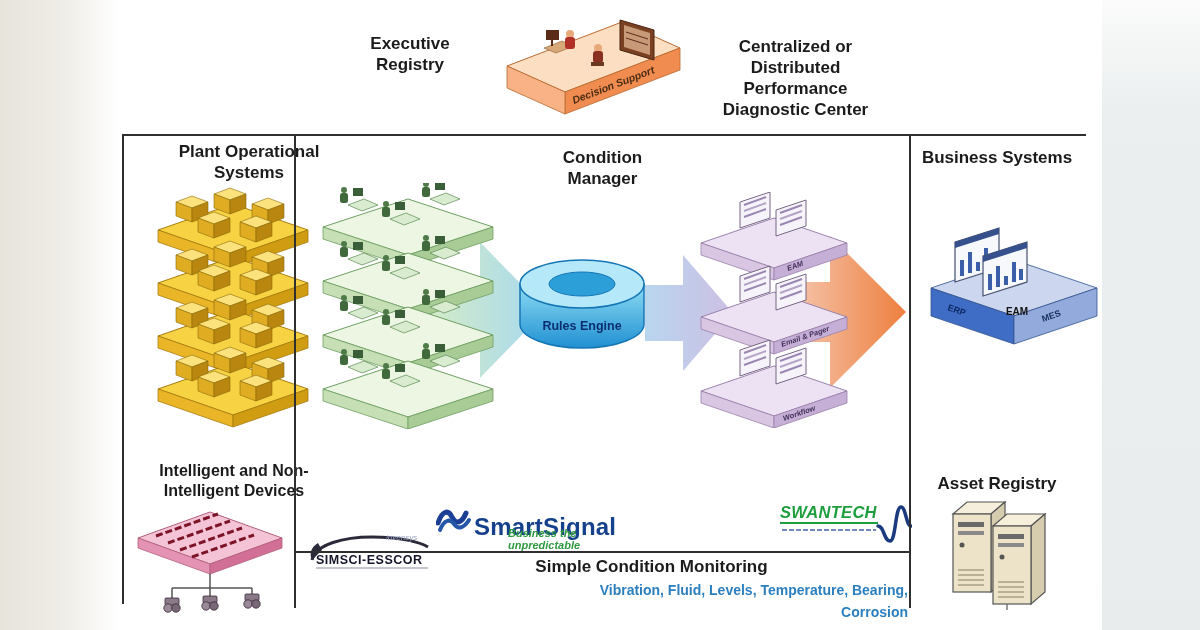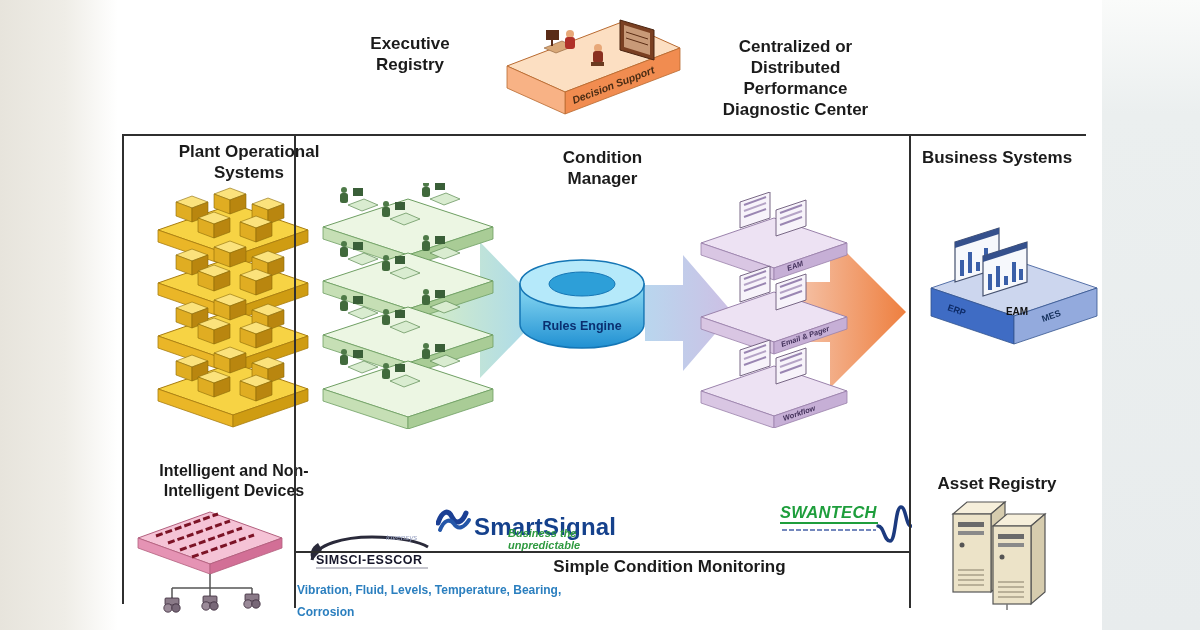--- a/index.html
+++ b/index.html
@@ -7,22 +7,22 @@
           font-family:"Liberation Sans",sans-serif;}
   .abs{position:absolute;}
   .band-left{left:0;top:0;width:118px;height:630px;z-index:0;
     background:linear-gradient(90deg,#e7e4dc 0%,#efede7 55%,#ffffff 100%);}
   .band-right{left:1102px;top:0;width:98px;height:630px;z-index:0;
     background:linear-gradient(180deg,#fafbfa 0%,#ebefef 18%,#e8eced 100%);}
   .line{background:#2f2f2f;z-index:6;}
   .hd{font-weight:bold;color:#1b1b1b;text-align:center;white-space:pre-line;z-index:5;
       font-size:17px;line-height:21px;}
   .hd16{font-size:16px;line-height:20px;padding-left:23px;}
-  .sub-blue{font-weight:bold;color:#2b7fbf;text-align:left;white-space:pre-line;
-      font-size:12px;line-height:22px;z-index:5;}
+  .sub-blue{font-weight:bold;color:#2b7fbf;text-align:right;white-space:pre-line;
+      font-size:14px;line-height:22px;z-index:5;}
   .z1{z-index:1}.z2{z-index:2}.z3{z-index:3}
   .illus{position:absolute;}
   .intbar{left:123px;top:424px;width:977px;height:37px;background:#7df2f6;
     border-top:2px solid #2f2f2f;border-bottom:2px solid #2f2f2f;z-index:4;
     display:flex;align-items:center;justify-content:center;box-sizing:border-box;}
   .intbar .lbl{background:#c9fafb;padding:2px 28px;font-weight:bold;font-size:17px;color:#1b1b1b;}
   
   .logo{position:absolute;z-index:5;}
   .ss-text{position:absolute;left:38px;top:18px;font-weight:bold;font-size:24px;color:#15418c;letter-spacing:.2px;}
   .ss-tag{position:absolute;left:72px;top:32px;font-style:italic;font-weight:bold;font-size:11px;color:#2f9a40;}
@@ -211,21 +211,21 @@
     <use href="#bscr" x="58" y="20"></use>
     <text transform="translate(22,88) rotate(19)" font-size="9" font-weight="bold" fill="#0d2a66">ERP</text>
     <text x="92" y="93" text-anchor="middle" font-size="10" font-weight="bold" fill="#111111">EAM</text>
     <text transform="translate(118,100) rotate(-19)" font-size="9" font-weight="bold" fill="#16325e">MES</text>
   </svg>
 
 
   <div class="abs hd hd16" style="left:125px;top:461px;width:172px;">Intelligent and Non-
 Intelligent Devices</div>
   <div class="abs hd" style="left:911px;top:473px;width:172px;">Asset Registry</div>
-  <div class="abs hd" style="left:304px;top:556px;width:731px;">Simple Condition Monitoring</div>
+  <div class="abs hd" style="left:286px;top:556px;width:731px;">Simple Condition Monitoring</div>
   <div class="abs sub-blue" style="left:297px;top:579px;width:611px;">Vibration, Fluid, Levels, Temperature, Bearing,
 Corrosion</div>
 
   <svg class="illus z2" style="left:130px;top:508px;" width="168" height="122" viewBox="0 0 168 122">
     <defs>
       <g id="pdev">
         <rect x="-7" y="0" width="14" height="7" rx="1" fill="#8a7a88" stroke="#3a2a3a" stroke-width="0.8"></rect>
         <circle cx="-4" cy="10" r="4.2" fill="#9a8a98" stroke="#3a2a3a" stroke-width="0.8"></circle>
         <circle cx="4" cy="10" r="4.2" fill="#786878" stroke="#3a2a3a" stroke-width="0.8"></circle>
       </g>

